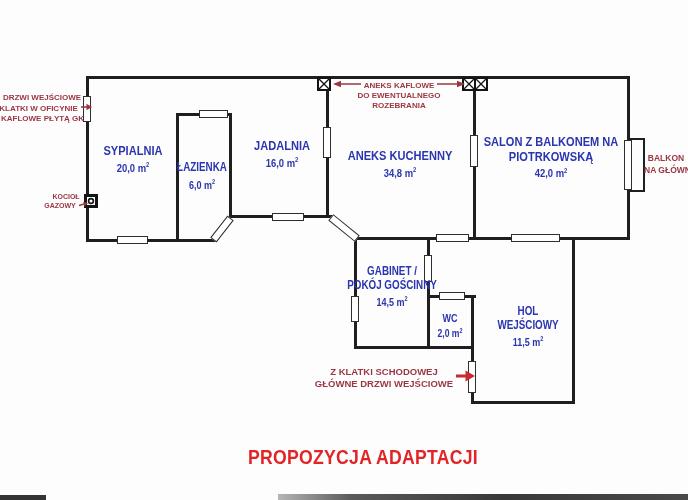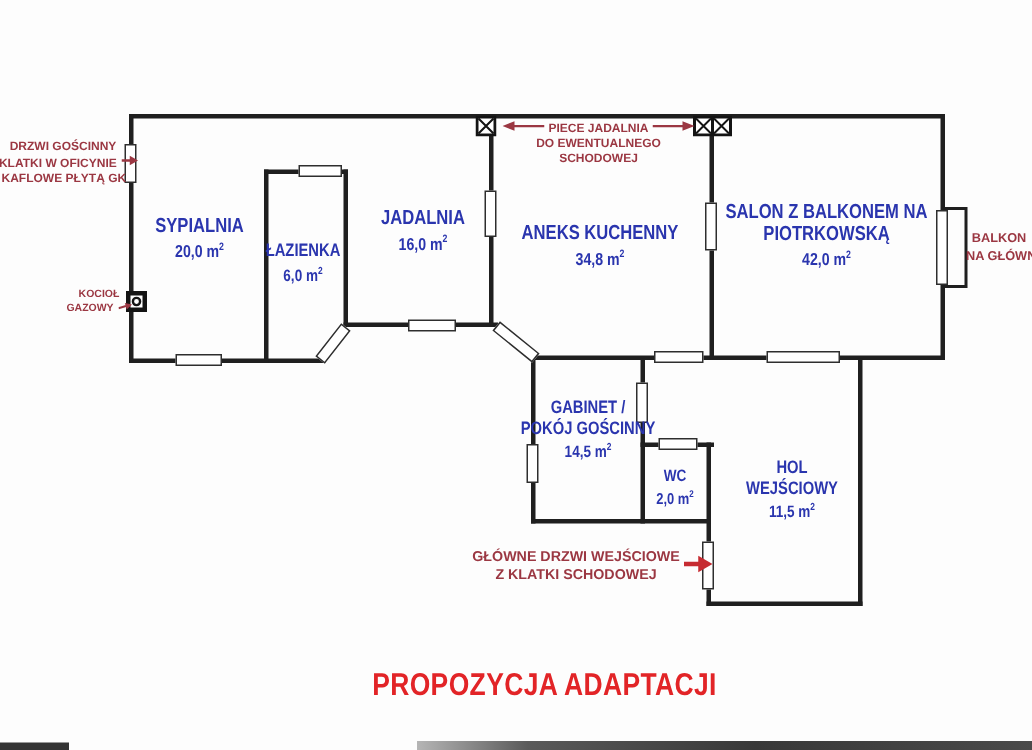--- a/index.html
+++ b/index.html
@@ -127,21 +127,21 @@
     <div class="nm">WC</div>
     <div class="ar"><span>2,0 m</span><sup>2</sup></div>
   </div>
   <div class="rlabel sm" style="left:528px;top:327px;">
     <div class="nm">HOL</div>
     <div class="nm">WEJŚCIOWY</div>
     <div class="ar"><span>11,5 m</span><sup>2</sup></div>
   </div>
 
   <div class="ann" style="left:1px;top:93px;width:82px;">
-    <div>DRZWI GOŚCINNY</div>
+    <div>DRZWI WEJŚCIOWE</div>
     <div class="row">
       <span>Z KLATKI W OFICYNIE</span>
       <span class="arr"><svg width="11" height="8" viewBox="0 0 11 8">
             <line x1="0" y1="4" x2="7" y2="4" stroke="currentColor" stroke-width="1.6"></line>
             <path d="M11 4 L5.5 0.8 L5.5 7.2 Z" fill="currentColor"></path>
           </svg></span>
     </div>
     <div>KAFLOWE PŁYTĄ GK</div>
   </div>
 
@@ -155,40 +155,40 @@
           </svg></span>
     </div>
   </div>
 
   <div class="ann" style="left:334px;top:80px;width:130px;">
     <div class="row">
       <span class="arr"><svg width="28" height="8" viewBox="0 0 28 8">
             <line x1="28" y1="4" x2="6" y2="4" stroke="currentColor" stroke-width="1.5"></line>
             <path d="M0 4 L8 0.8 L8 7.2 Z" fill="currentColor"></path>
           </svg></span>
-      <span>PIECE JADALNIA</span>
+      <span>ANEKS KAFLOWE</span>
       <span class="arr"><svg width="28" height="8" viewBox="0 0 28 8">
             <line x1="0" y1="4" x2="22" y2="4" stroke="currentColor" stroke-width="1.5"></line>
             <path d="M28 4 L20 0.8 L20 7.2 Z" fill="currentColor"></path>
           </svg></span>
     </div>
     <div>DO EWENTUALNEGO</div>
-    <div>SCHODOWEJ</div>
+    <div>ROZEBRANIA</div>
   </div>
 
   <div class="ann mid" style="left:644px;top:153px;width:44px;">
     <div>BALKON</div>
     <div>NA GŁÓWNE</div>
   </div>
 
   <div class="ann big" style="left:318px;top:366px;width:154px;">
     <div class="row">
       <span>
+        <div>Z KLATKI SCHODOWEJ</div>
         <div>GŁÓWNE DRZWI WEJŚCIOWE</div>
-        <div>Z KLATKI SCHODOWEJ</div>
       </span>
       <span class="arr" style="color:var(--arrow);"><svg width="19" height="12" viewBox="0 0 19 12">
             <line x1="0" y1="6" x2="11" y2="6" stroke="currentColor" stroke-width="3"></line>
             <path d="M19 6 L9.5 0.5 L9.5 11.5 Z" fill="currentColor"></path>
           </svg></span>
     </div>
   </div>
 
   <div class="title" style="left:363px;top:457px;">PROPOZYCJA ADAPTACJI</div>
 

